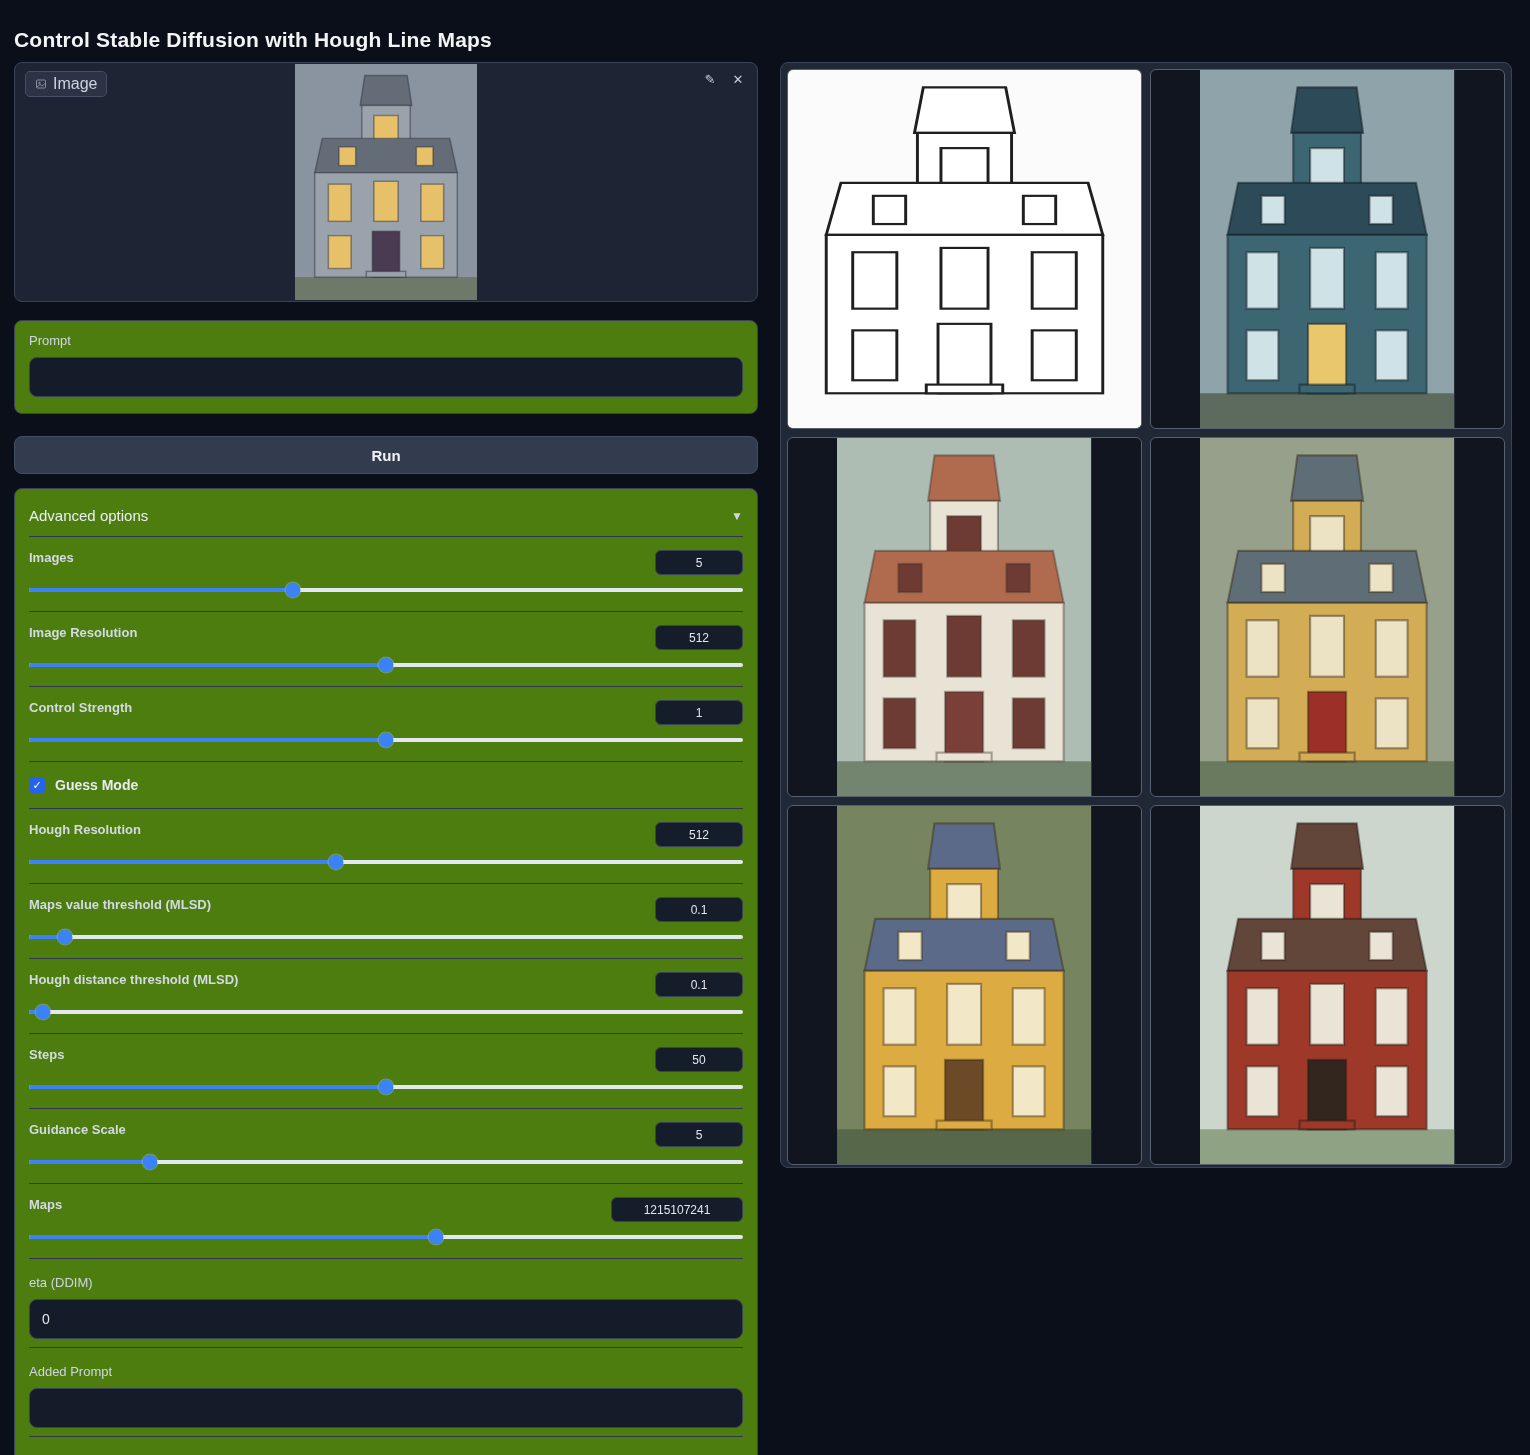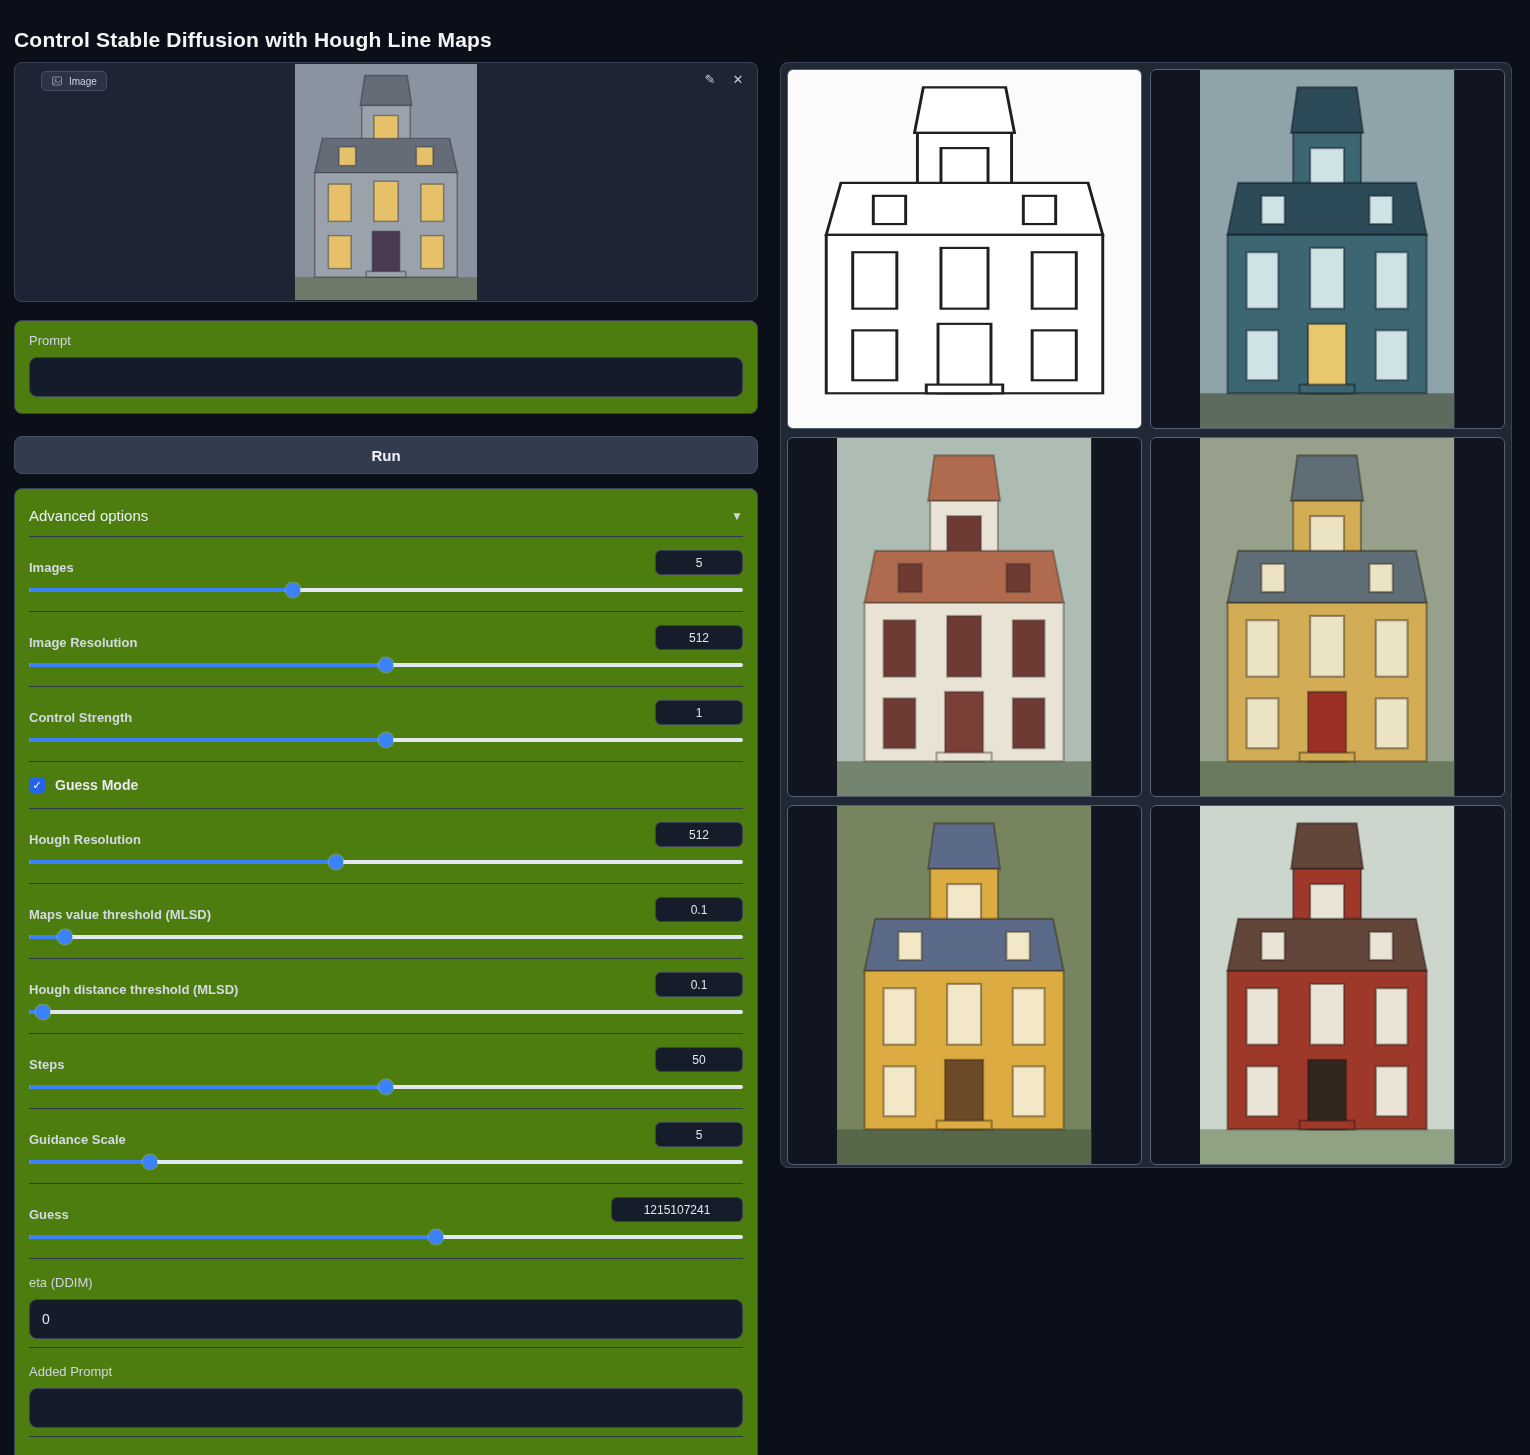--- a/index.html
+++ b/index.html
@@ -18,24 +18,24 @@
   }
   .left-col { position: absolute; left: 14px; top: 62px; width: 744px; }
   .panel {
     background: #4d7c0f;
     border: 1px solid #3b4457;
     border-radius: 8px;
   }
   
   .img-block { position: relative; height: 240px; overflow: hidden; background: #1d2433; }
   .img-badge {
-    position: absolute; left: 26px; top: 8px; z-index: 2;
+    position: absolute; left: 10px; top: 8px; z-index: 2;
     display: flex; align-items: center; gap: 6px;
     background: #2b3344; border: 1px solid #454f63; border-radius: 5px;
-    padding: 3px 9px; font-size: 10px; color: #cbd5e1;
+    padding: 3px 9px; font-size: 16px; color: #cbd5e1;
   }
   .img-badge svg { width: 12px; height: 12px; stroke: #9aa5b5; fill: none; stroke-width: 1.6; }
   .img-tools { position: absolute; right: 8px; top: 6px; z-index: 2; display: flex; gap: 6px; }
   .icon-btn {
     width: 22px; height: 22px; border: none; background: transparent;
     color: #c3ccd9; font-size: 13px; cursor: pointer; padding: 0; line-height: 22px;
   }
   .img-thumb { position: absolute; left: 50%; top: 50%; transform: translate(-50%,-50%); width: 182px; height: 236px; }
   .img-thumb svg { width: 100%; height: 100%; display: block; }
   
@@ -53,21 +53,21 @@
     background: #333c4e; border: 1px solid #434e64; border-radius: 8px;
     color: #f1f3f7; font-size: 15px; font-weight: 600; cursor: pointer;
     font-family: "Liberation Sans", sans-serif;
   }
   
   .advanced { margin-top: 14px; padding: 10px 14px 18px; }
   .adv-header { display: flex; justify-content: space-between; align-items: center; padding: 8px 0 12px; cursor: pointer; }
   .adv-title { font-size: 15px; color: #eceff4; }
   .adv-arrow { font-size: 12px; color: #cfd6e1; }
   .srow { padding: 13px 0 19px; border-top: 1px solid #303949; }
-  .srow-top { display: flex; justify-content: space-between; align-items: flex-end; margin-bottom: 13px; }
+  .srow-top { display: flex; justify-content: space-between; align-items: flex-start; margin-bottom: 13px; }
   .srow-top label { font-size: 13px; color: #d4dae3; font-weight: 600; }
   .num {
     width: 88px; height: 25px; background: #151c2a; border: 1px solid #3a4355;
     border-radius: 6px; color: #e5e7eb; text-align: center; font-size: 12px;
     font-family: "Liberation Sans", sans-serif;
   }
   .num.wide { width: 132px; }
   .track { position: relative; height: 4px; background: #e2e8f0; border-radius: 3px; cursor: pointer; }
   .fill { position: absolute; left: 0; top: 0; bottom: 0; width: var(--p,0%); background: #3b82f6; border-radius: 3px; }
   .handle {
@@ -252,21 +252,21 @@
         <input class="num" value="5" style="">
       </div>
       <div class="track">
         <div class="fill"></div>
         <div class="handle"></div>
       </div>
     </div>
 
     <div class="srow" style="--p: 57%;">
       <div class="srow-top">
-        <label>Guess</label>
+        <label>Maps</label>
         <input class="num wide" value="1215107241" style="">
       </div>
       <div class="track">
         <div class="fill"></div>
         <div class="handle"></div>
       </div>
     </div>
 
     <div class="frow">
       <label class="field-label">eta (DDIM)</label>

